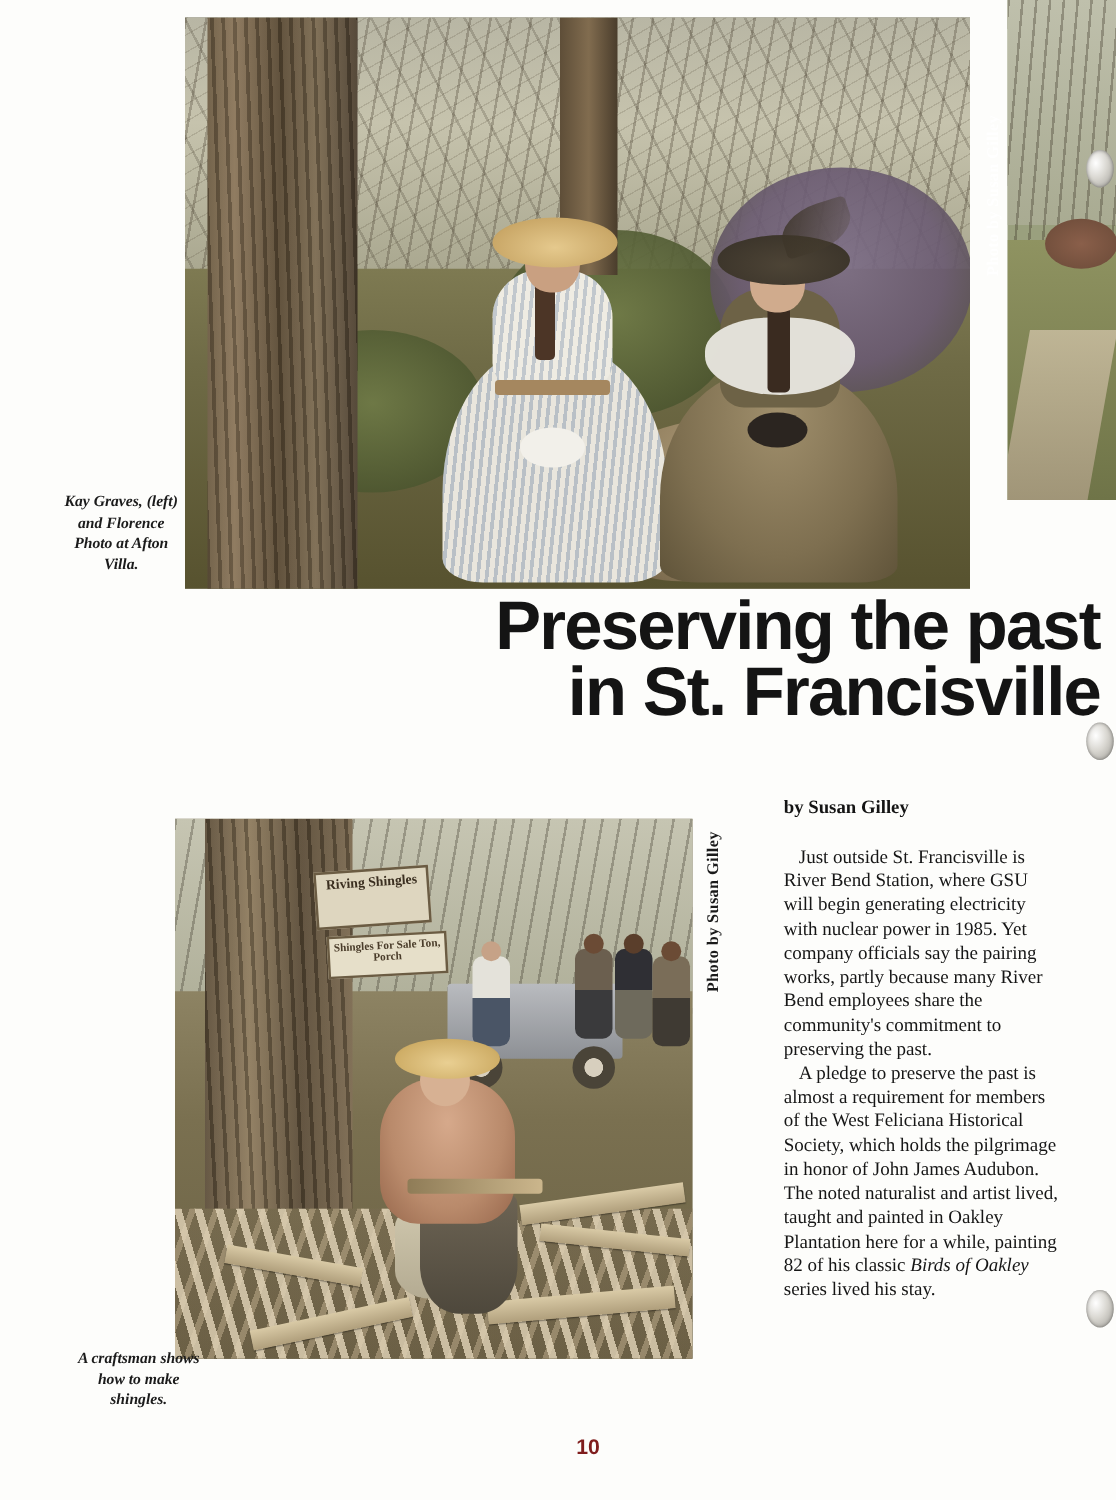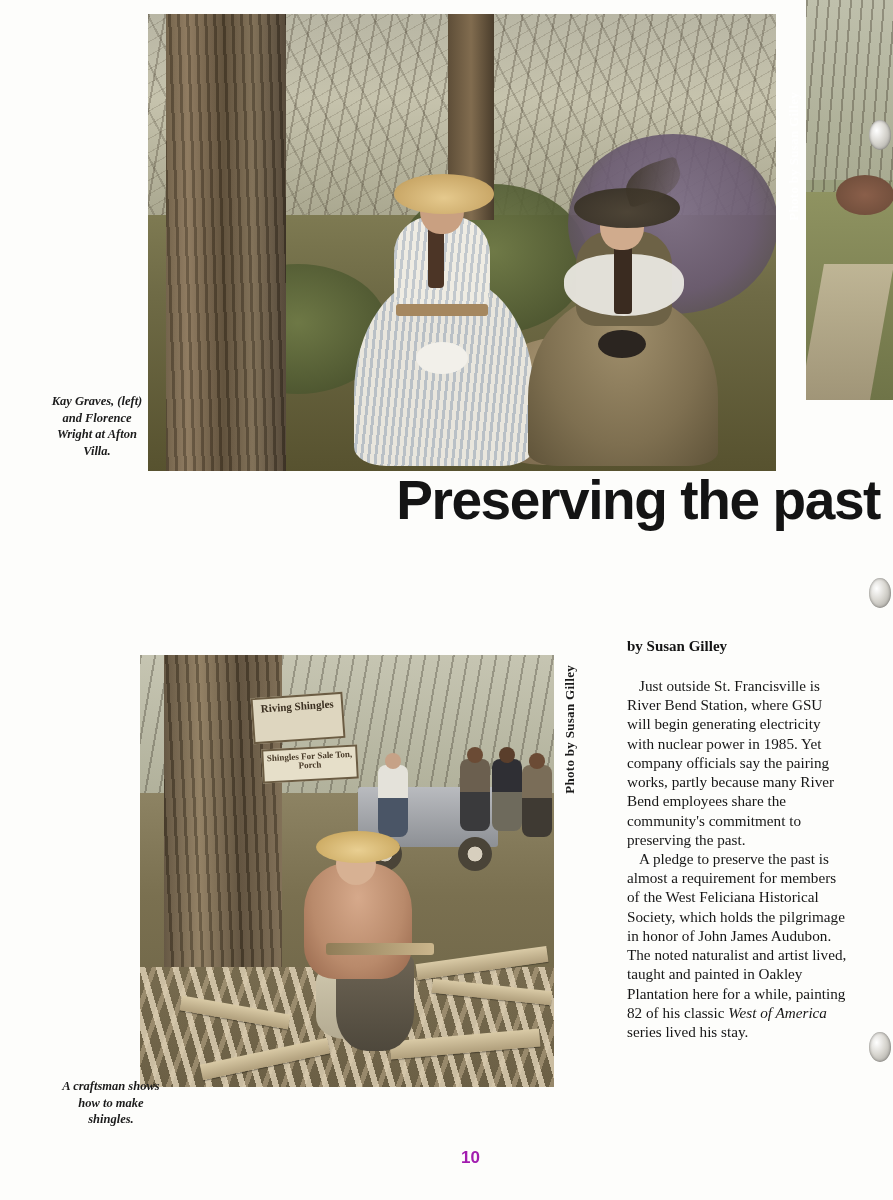--- a/index.html
+++ b/index.html
@@ -399,21 +399,21 @@
 
   
   .page-number {
     position: absolute;
     left: 0; right: 0;
     top: 1148px;
     text-align: center;
     font-family: "Liberation Sans", sans-serif;
     font-weight: bold;
     font-size: 17px;
-    color: #a21caf;
+    color: #7f1d1d;
     padding-left: 48px;
   }
 </style>
 </head>
 <body>
 
 <div class="page">
 
   <div class="photo-top">
     <div class="sky"></div>
@@ -451,31 +451,32 @@
   <div class="photo-right">
     <div class="rsky"></div>
     <div class="rtrees"></div>
     <div class="rlawn"></div>
     <div class="rpath"></div>
     <div class="rbush"></div>
   </div>
 
   <div class="vert-credit top">Photo by Susan Gilley</div>
 
-  <div class="caption caption-top">Kay Graves, (left) and Florence Wright at Afton Villa.</div>
+  <div class="caption caption-top">Kay Graves, (left) and Florence Photo at Afton Villa.</div>
 
   <div class="headline">
     <span class="l1">Preserving the past</span>
+    <span class="l2">in St. Francisville</span>
   </div>
 
   <div class="byline">by Susan Gilley</div>
 
   <div class="body-col">
     <p>Just outside St. Francisville is River Bend Station, where GSU will begin generating electricity with nuclear power in 1985. Yet company officials say the pairing works, partly because many River Bend employees share the community's commitment to preserving the past.</p>
-    <p><span>A pledge to preserve the past is almost a requirement for members of the West Feliciana Historical Society, which holds the pilgrimage in honor of John James Audubon. The noted naturalist and artist lived, taught and painted in Oakley Plantation here for a while, painting 82 of his classic </span><em>West of America</em><span> series lived his stay.</span></p>
+    <p><span>A pledge to preserve the past is almost a requirement for members of the West Feliciana Historical Society, which holds the pilgrimage in honor of John James Audubon. The noted naturalist and artist lived, taught and painted in Oakley Plantation here for a while, painting 82 of his classic </span><em>Birds of Oakley</em><span> series lived his stay.</span></p>
   </div>
 
   <div class="photo-bottom">
     <div class="bsky"></div>
     <div class="bcanopy"></div>
     <div class="bground"></div>
     <div class="btrunk"></div>
     <div class="sign">Riving Shingles</div>
     <div class="sign2">Shingles For Sale Ton, Porch</div>
 

